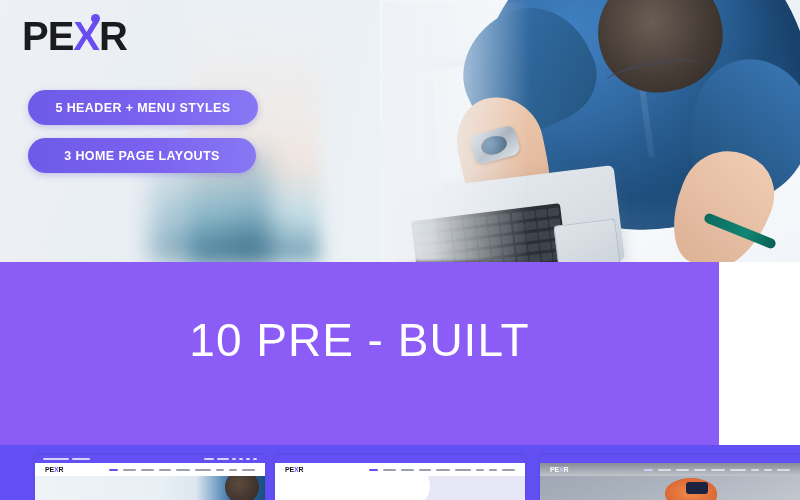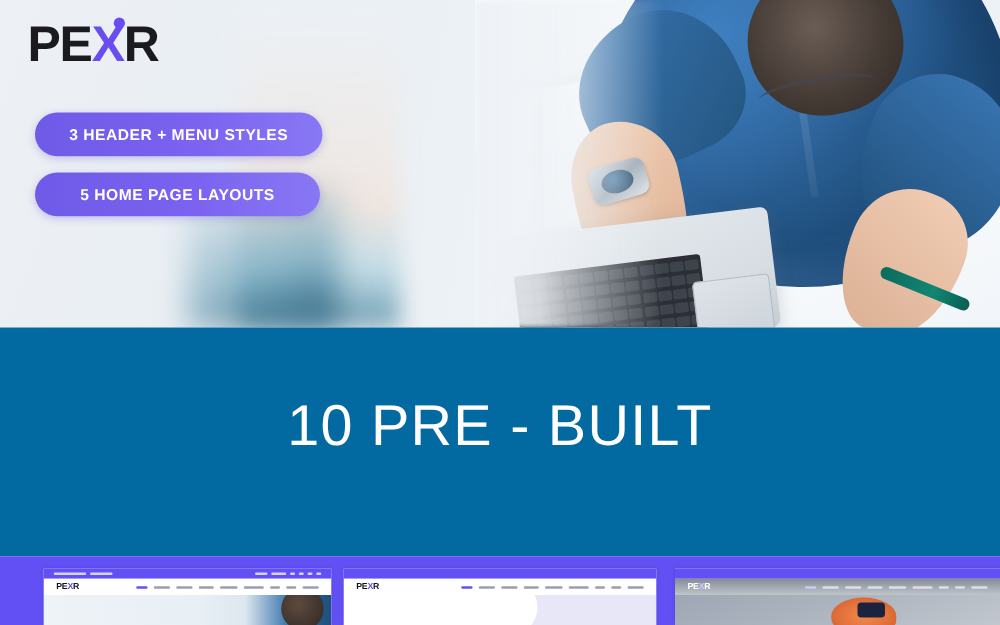--- a/index.html
+++ b/index.html
@@ -202,22 +202,22 @@
     margin-bottom:13px;
     box-shadow:0 2px 7px rgba(90,70,200,.28);
     white-space:nowrap;
   }
   .badge.b1{ width:230px; }
   .badge.b2{ width:228px; }
   .badge.b3{ width:228px; }
 
   
   .band{
-    position:absolute; left:0; top:262px; width:800px; height:183px;
-    background:#0369a1;
+    position:absolute; left:0; top:262px; width:719px; height:183px;
+    background:#8b5cf6;
   }
   .band .line1{
     position:absolute; left:0; right:0; top:55px;
     text-align:center; color:#ffffff;
     font-size:46px; font-weight:400; letter-spacing:1px; line-height:1;
   }
   .band .line2{
     position:absolute; left:0; right:0; top:110px;
     text-align:center; color:#090912;
     font-size:42px; font-weight:700; letter-spacing:.5px; line-height:1;
@@ -396,22 +396,22 @@
   <div class="logo">
     <span>PE</span>
     <span class="x-wrap">
       <span class="x-letter">X</span>
       <span class="dot"></span>
     </span>
     <span>R</span>
   </div>
 
   <div class="badges">
-    <div class="badge b1">3 HEADER + MENU STYLES</div>
-    <div class="badge b2">5 HOME PAGE LAYOUTS</div>
+    <div class="badge b1">5 HEADER + MENU STYLES</div>
+    <div class="badge b2">3 HOME PAGE LAYOUTS</div>
   </div>
 </div>
 
 <div class="band">
   <div class="line1">10 PRE - BUILT</div>
 </div>
 
 <div class="strip">
 
   <div class="thumb t1">

